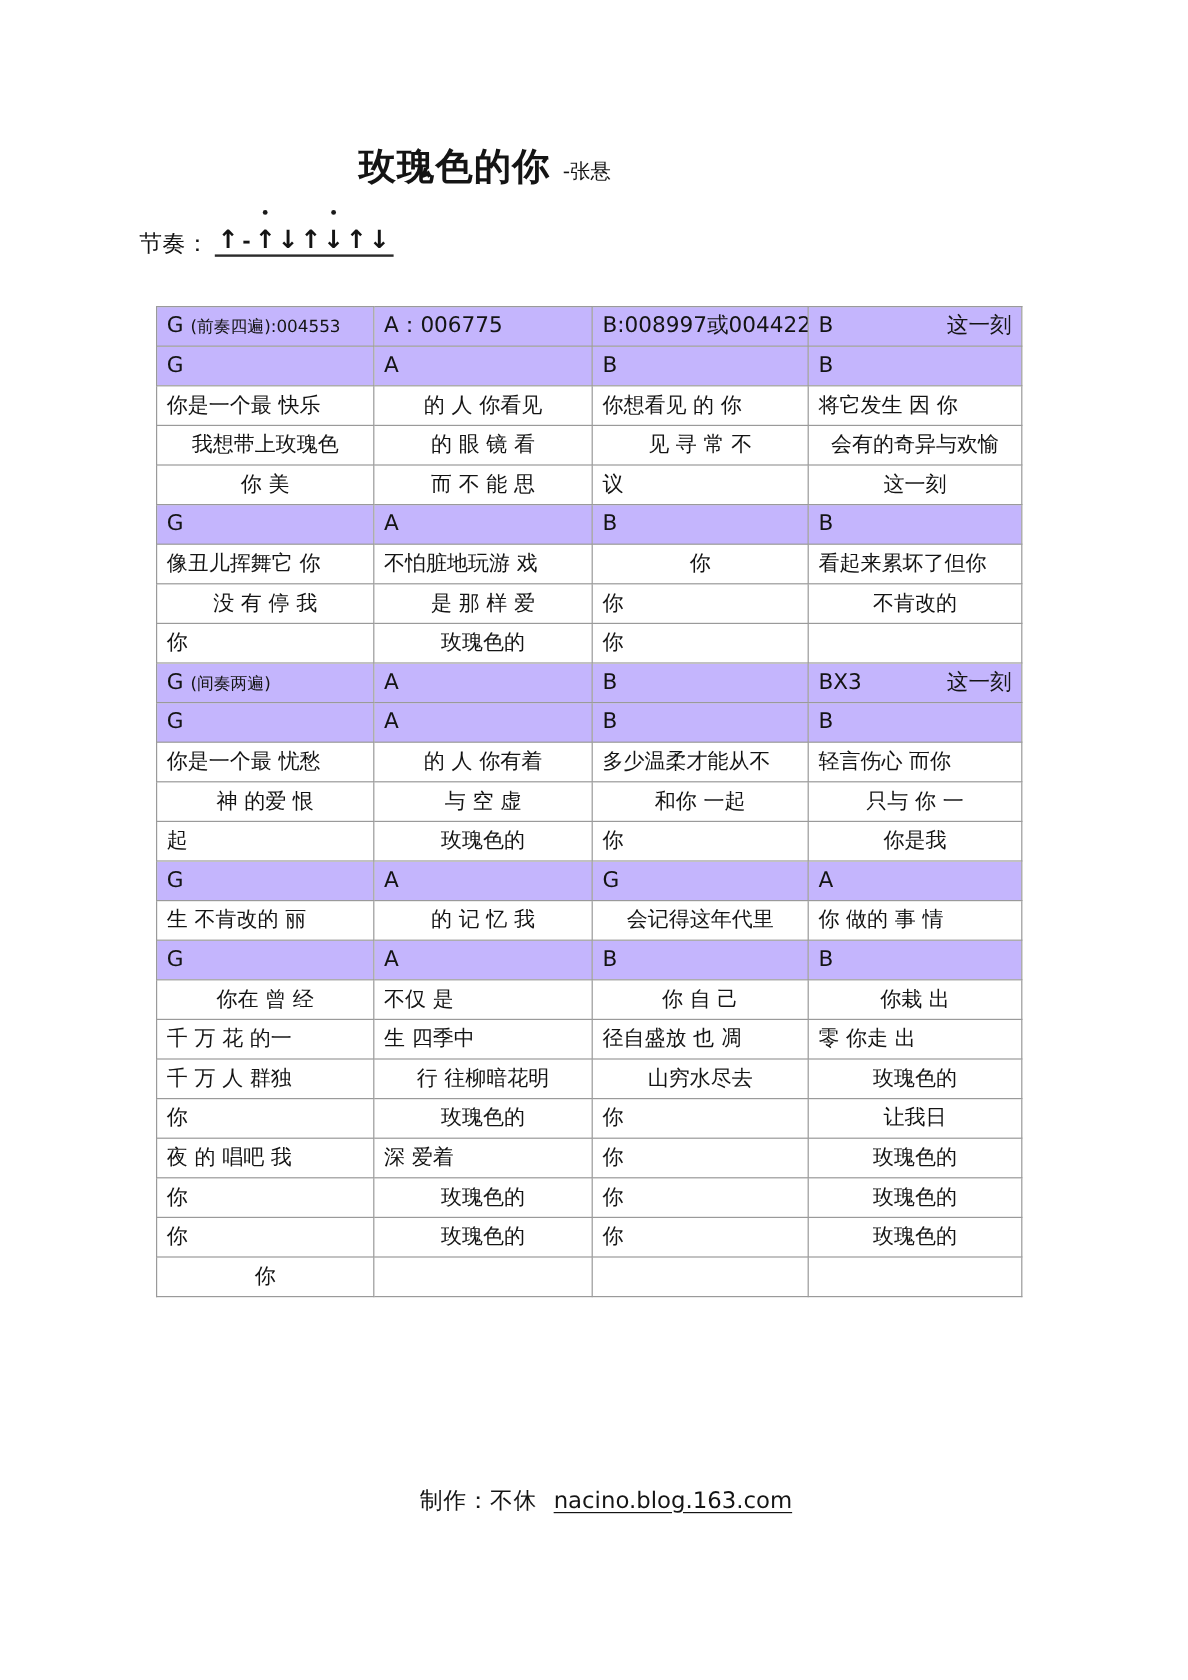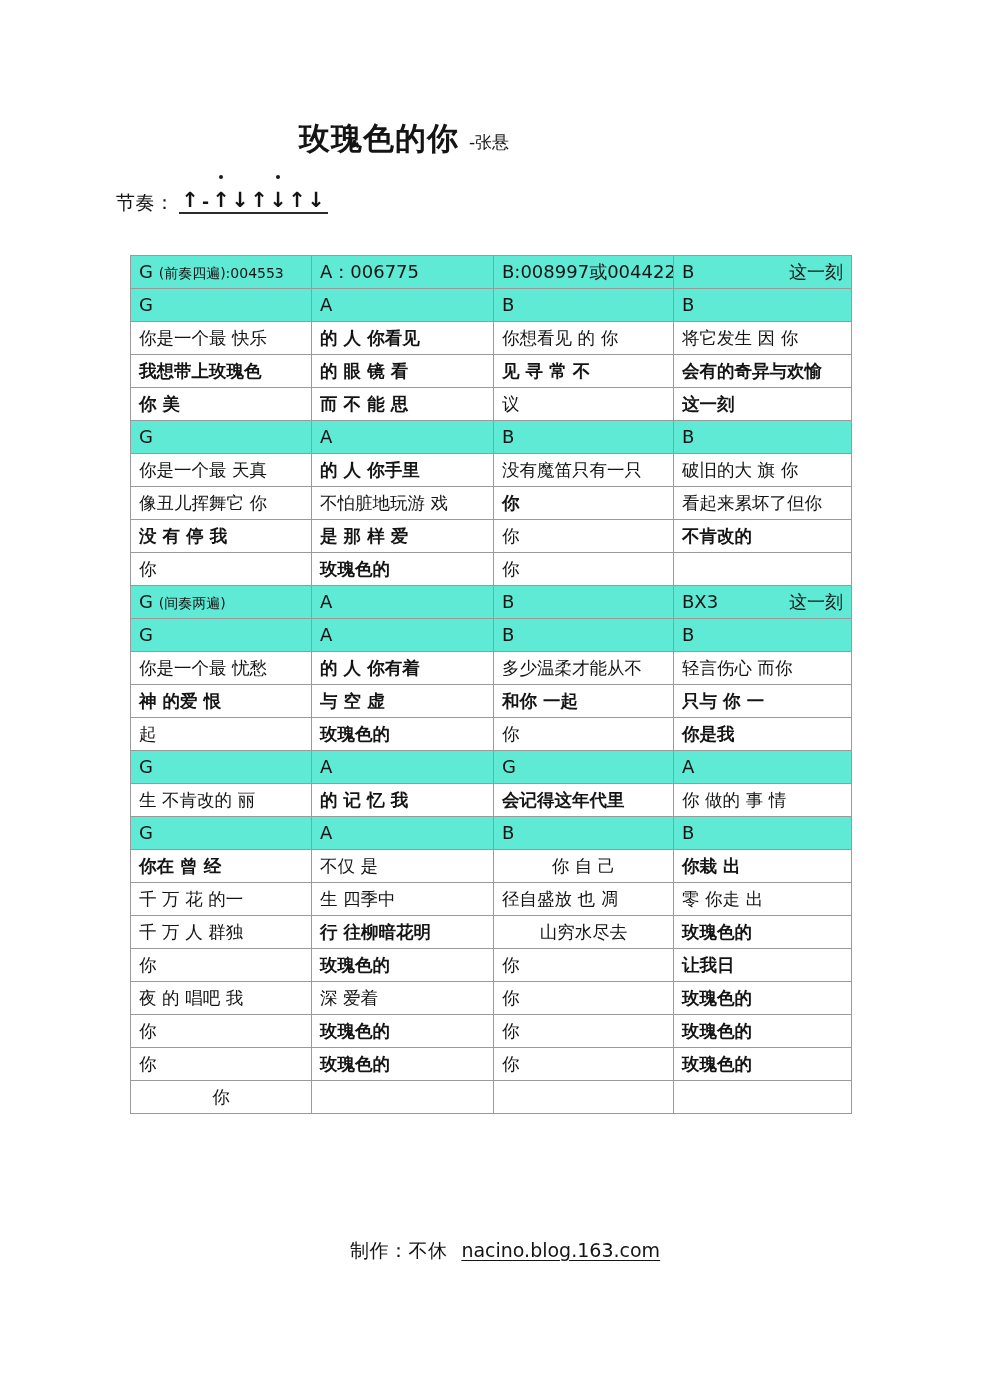--- a/index.html
+++ b/index.html
@@ -106,32 +106,32 @@
     height: 32px;
     padding: 0 8px;
     font-size: 17.5px;
     line-height: 1.05;
     vertical-align: middle;
     white-space: nowrap;
     overflow: hidden;
     background: #ffffff;
   }
   tr.chord-row td {
-    background: #5eead4;
+    background: #c4b5fd;
     font-size: 18px;
     letter-spacing: 0px;
   }
   .cell-split {
     display: flex;
     justify-content: space-between;
     align-items: center;
     width: 100%;
   }
   td.align-left   { text-align: left; }
-  td.align-right  { text-align: left; font-weight: bold; }
+  td.align-right  { text-align: center; }
   td.align-center { text-align: center; }
 
   .sub-note {
     font-size: 14px;
   }
 
   
   .footer {
     position: absolute;
     top: 1238px;
@@ -267,26 +267,20 @@
           </span>
         </td>
         <td>
           <span class="cell-split">
             <span>B</span>
             <span></span>
           </span>
         </td>
       </tr>
       <tr class="lyric-row">
-        <td class="align-left"><span>你是一个最  天真</span></td>
-        <td class="align-right"><span>的  人  你手里</span></td>
-        <td class="align-left"><span>没有魔笛只有一只</span></td>
-        <td class="align-left"><span>破旧的大  旗  你</span></td>
-      </tr>
-      <tr class="lyric-row">
         <td class="align-left"><span>像丑儿挥舞它  你</span></td>
         <td class="align-left"><span>不怕脏地玩游  戏</span></td>
         <td class="align-right"><span>你</span></td>
         <td class="align-left"><span>看起来累坏了但你</span></td>
       </tr>
       <tr class="lyric-row">
         <td class="align-right"><span>没  有  停  我</span></td>
         <td class="align-right"><span>是  那  样  爱</span></td>
         <td class="align-left"><span>你</span></td>
         <td class="align-right"><span>不肯改的</span></td>

